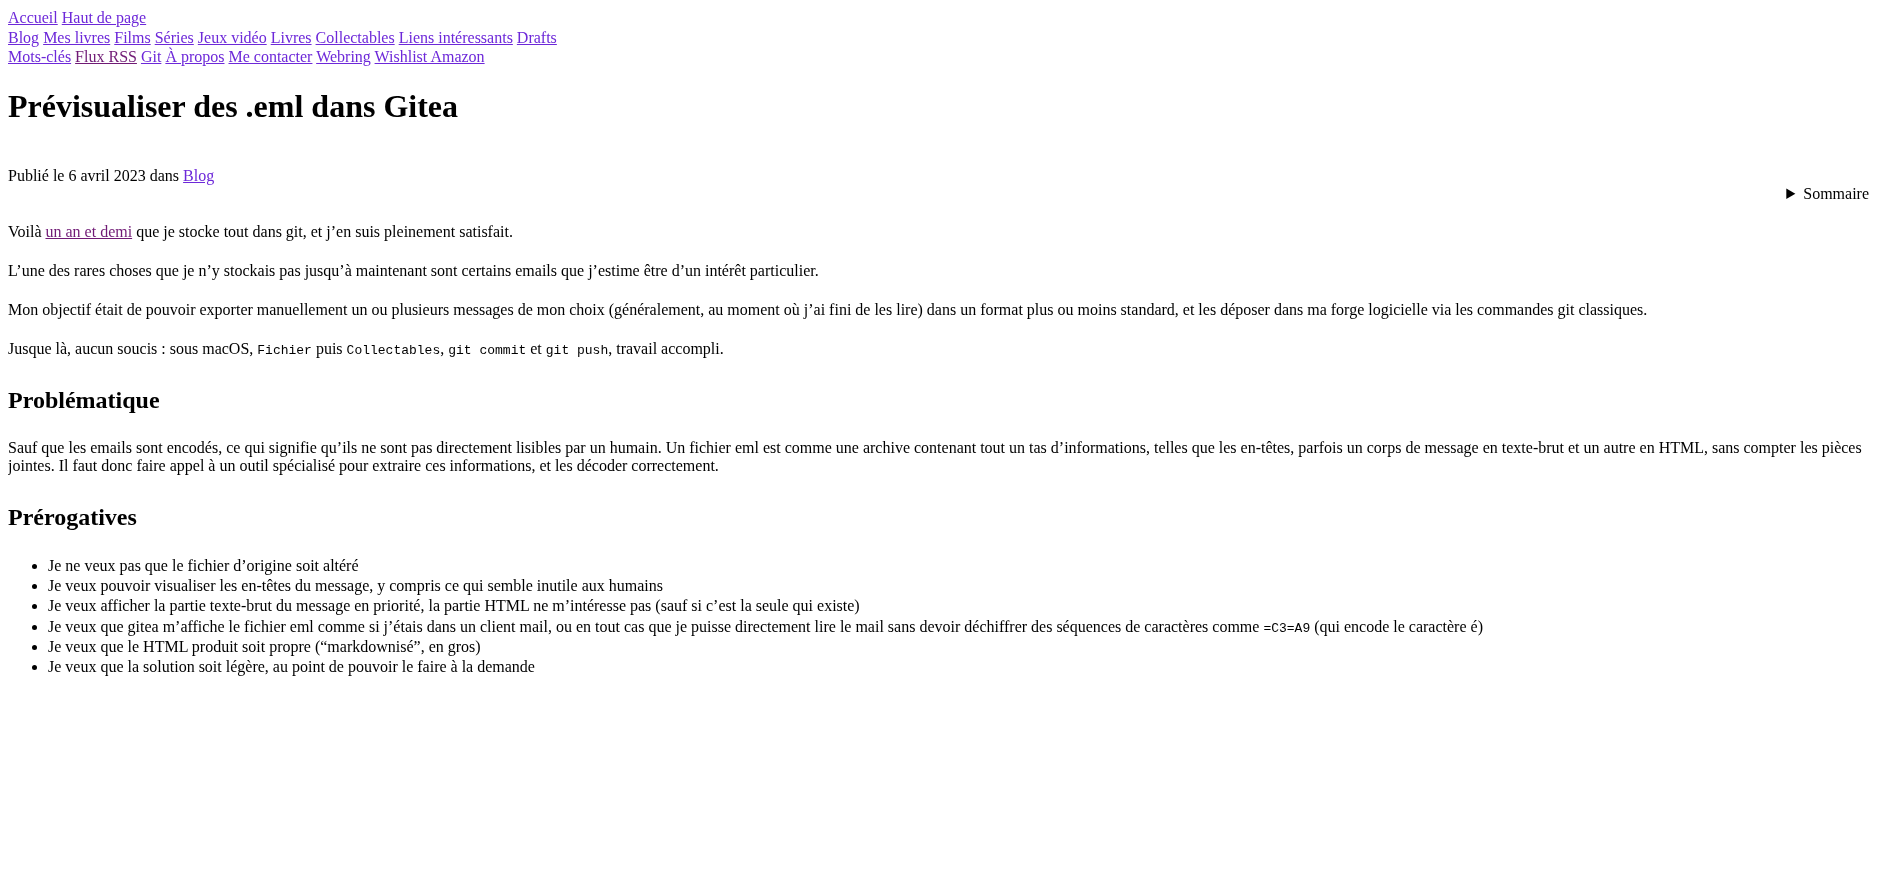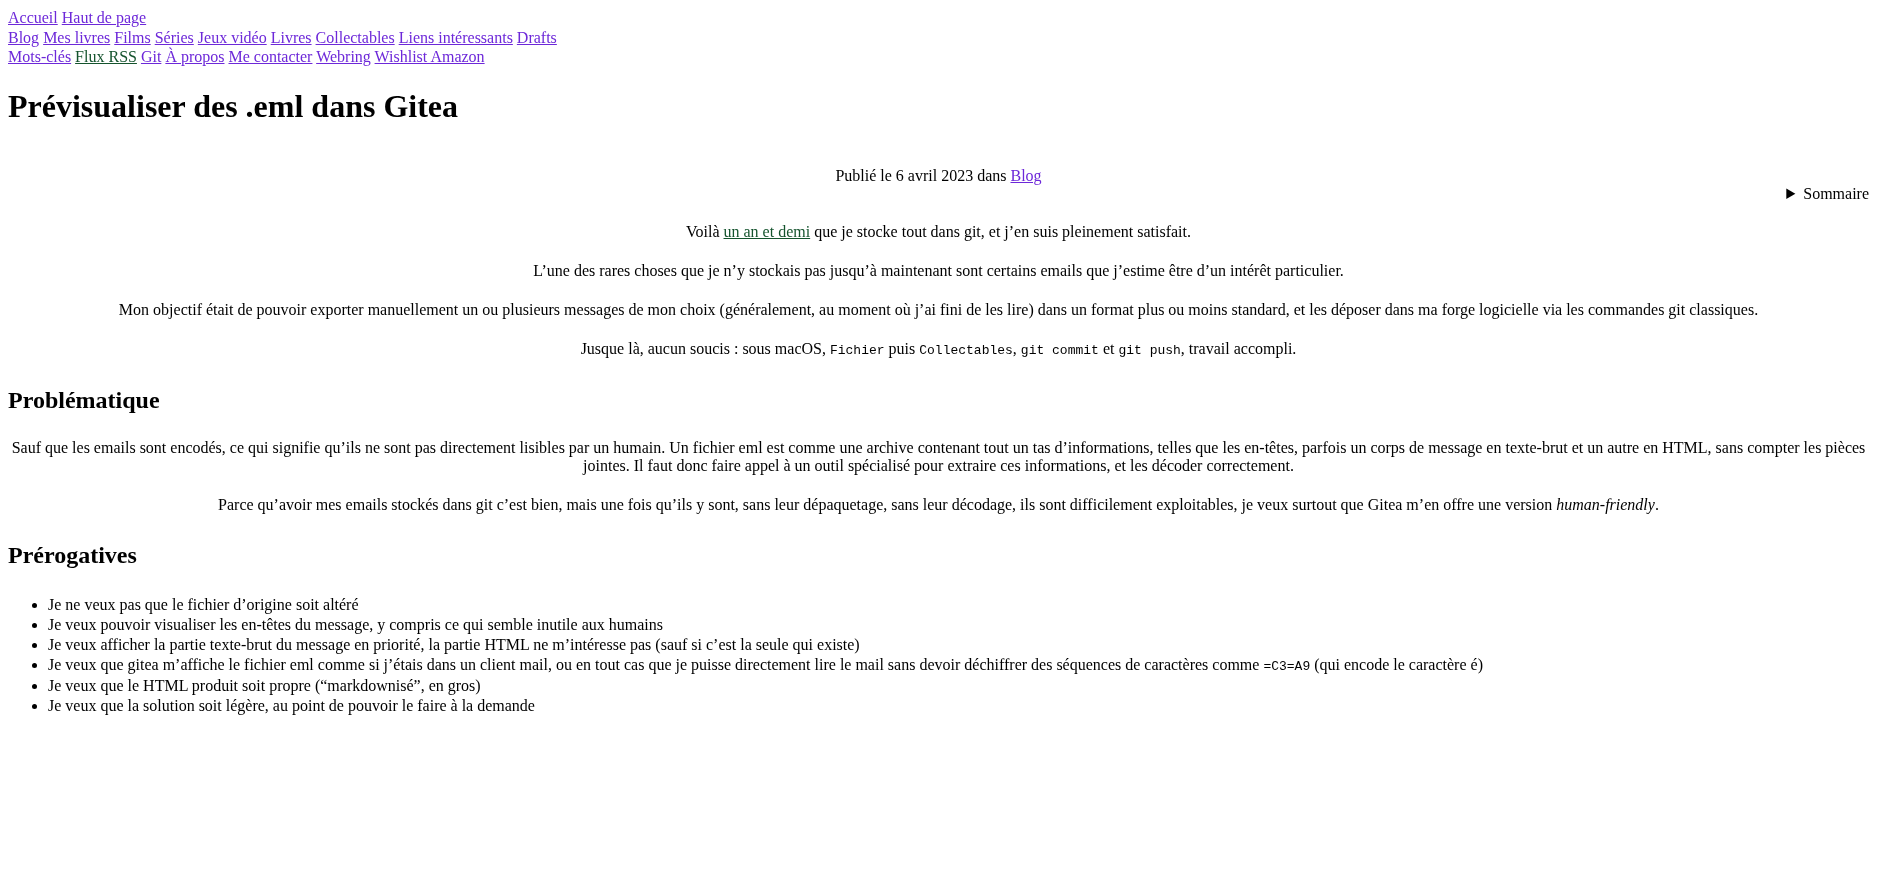--- a/index.html
+++ b/index.html
@@ -1,26 +1,26 @@
 <!DOCTYPE html>
 <html><head>
 <meta charset="utf-8">
 <style>
   html,body{background:#ffffff;}
   body{margin:8px;font-family:"Liberation Serif",serif;font-size:16px;color:#000000;}
   a{text-decoration:underline;cursor:pointer;}
-  a.unvisited{color:#14532d;}
+  a.unvisited{color:#701a75;}
   a.visited{color:#6d28d9;}
   nav{line-height:1.22;}
   h1{font-size:2em;margin:0.67em 0;font-weight:bold;}
   .meta{margin:2.6em 0 0 0;}
   details{margin:0;}
   summary{cursor:pointer;text-align:right;}
   h2{font-size:1.5em;margin:1.2em 0 1.05em 0;font-weight:bold;}
-  p{margin:1.3em 0;text-align:center;}
+  p{margin:1.3em 0;}
   code{font-family:"Liberation Mono","DejaVu Sans Mono",monospace;font-size:0.8125em;}
   ul{margin:1.3em 0;padding-left:40px;line-height:1.27;}
 </style>
 </head>
 <body>
 
 <nav>
   <div class="nav-row"><a href="#" class="visited">Accueil</a> <a href="#" class="visited">Haut de page</a></div>
   <div class="nav-row"><a href="#" class="visited">Blog</a> <a href="#" class="visited">Mes livres</a> <a href="#" class="visited">Films</a> <a href="#" class="visited">Séries</a> <a href="#" class="visited">Jeux vidéo</a> <a href="#" class="visited">Livres</a> <a href="#" class="visited">Collectables</a> <a href="#" class="visited">Liens intéressants</a> <a href="#" class="visited">Drafts</a></div>
   <div class="nav-row"><a href="#" class="visited">Mots-clés</a> <a href="#" class="unvisited">Flux RSS</a> <a href="#" class="visited">Git</a> <a href="#" class="visited">À propos</a> <a href="#" class="visited">Me contacter</a> <a href="#" class="visited">Webring</a> <a href="#" class="visited">Wishlist Amazon</a></div>
@@ -34,21 +34,20 @@
   <summary>Sommaire</summary>
 </details>
 
 <div id="sections">
     <p>Voilà <a href="#" class="unvisited">un an et demi</a> que je stocke tout dans git, et j’en suis pleinement satisfait.</p>
     <p>L’une des rares choses que je n’y stockais pas jusqu’à maintenant sont certains emails que j’estime être d’un intérêt particulier.</p>
     <p>Mon objectif était de pouvoir exporter manuellement un ou plusieurs messages de mon choix (généralement, au moment où j’ai fini de les lire) dans un format plus ou moins standard, et les déposer dans ma forge logicielle via les commandes git classiques.</p>
     <p>Jusque là, aucun soucis : sous macOS, <code>Fichier</code> puis <code>Collectables</code>, <code>git commit</code> et <code>git push</code>, travail accompli.</p>
     <h2>Problématique</h2>
     <p>Sauf que les emails sont encodés, ce qui signifie qu’ils ne sont pas directement lisibles par un humain. Un fichier eml est comme une archive contenant tout un tas d’informations, telles que les en-têtes, parfois un corps de message en texte-brut et un autre en HTML, sans compter les pièces jointes. Il faut donc faire appel à un outil spécialisé pour extraire ces informations, et les décoder correctement.</p>
-    <p>Parce qu’avoir mes emails stockés dans git c’est bien, mais une fois qu’ils y sont, sans leur dépaquetage, sans leur décodage, ils sont difficilement exploitables, je veux surtout que Gitea m’en offre une version <em>human-friendly</em>.</p>
     <h2>Prérogatives</h2>
     <ul>
       <li>Je ne veux pas que le fichier d’origine soit altéré</li>
       <li>Je veux pouvoir visualiser les en-têtes du message, y compris ce qui semble inutile aux humains</li>
       <li>Je veux afficher la partie texte-brut du message en priorité, la partie HTML ne m’intéresse pas (sauf si c’est la seule qui existe)</li>
       <li>Je veux que gitea m’affiche le fichier eml comme si j’étais dans un client mail, ou en tout cas que je puisse directement lire le mail sans devoir déchiffrer des séquences de caractères comme <code>=C3=A9</code> (qui encode le caractère é)</li>
       <li>Je veux que le HTML produit soit propre (“markdownisé”, en gros)</li>
       <li>Je veux que la solution soit légère, au point de pouvoir le faire à la demande</li>
     </ul>
   </div>

